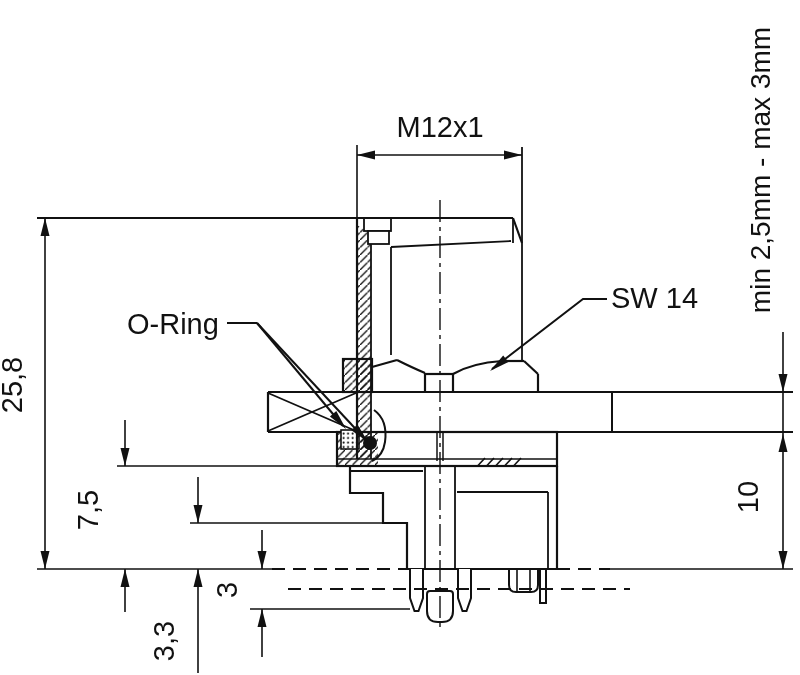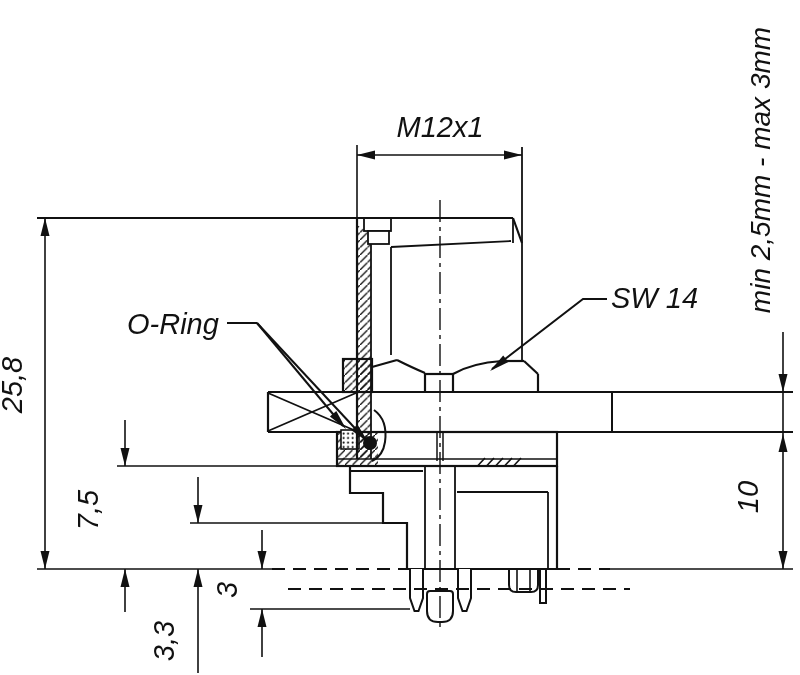--- a/index.html
+++ b/index.html
@@ -1,16 +1,16 @@
 <!DOCTYPE html>
 <html><head>
 <meta charset="utf-8">
 <style>
   html,body{margin:0;padding:0;background:#fff;}
-  .stage{width:800px;height:675px;background:#0ea5e9;position:relative;overflow:hidden;font-style:italic;}
+  .stage{width:800px;height:675px;background:#0ea5e9;position:relative;overflow:hidden;}
   svg{display:block;}
   text{font-family:"Liberation Sans","DejaVu Sans",sans-serif;fill:#111;}
   .lbl{font-size:29px;}
   .lbl-sm{font-size:28px;}
 </style>
 </head>
 <body>
 
 <div class="stage">
 <svg width="800" height="675" viewBox="0 0 800 675">

